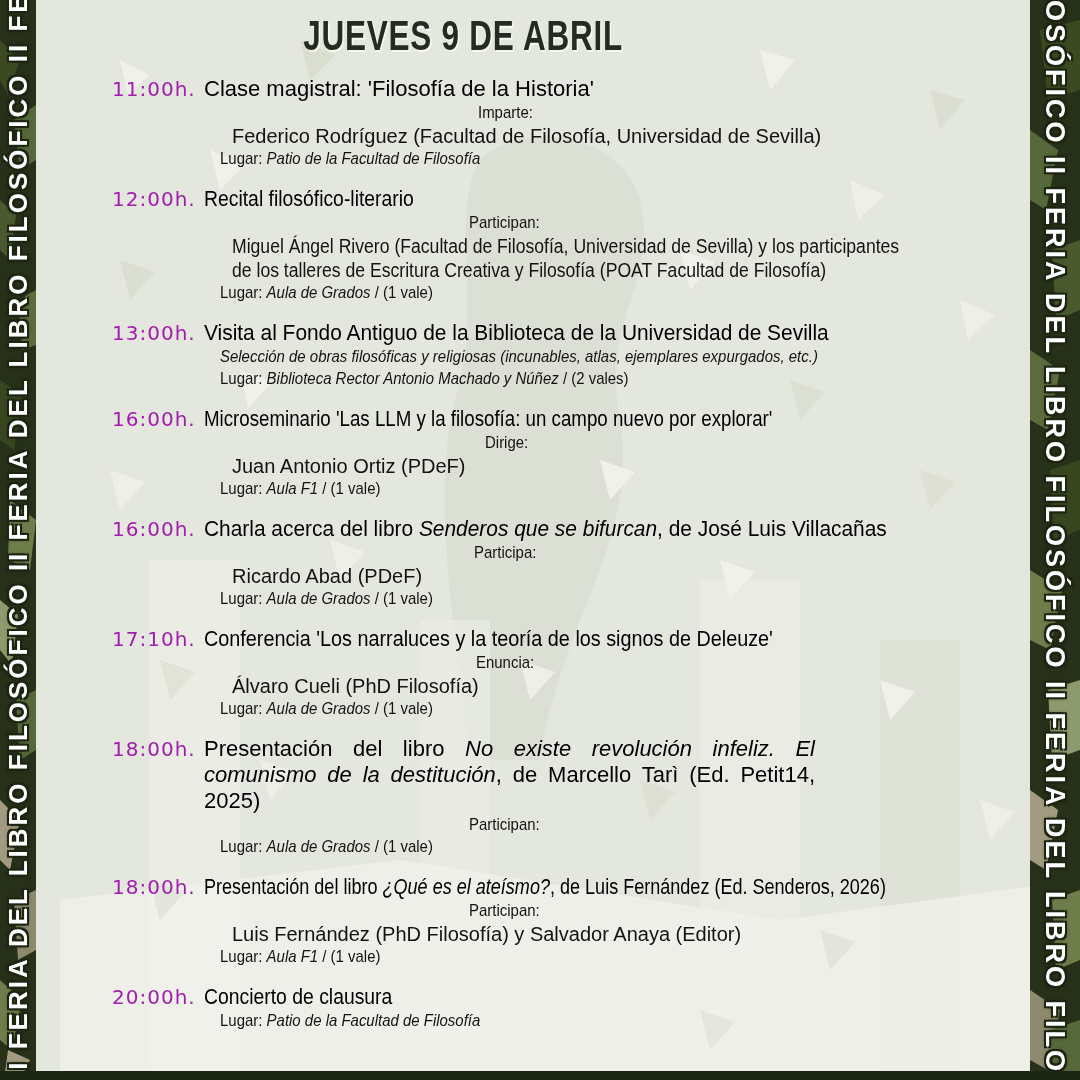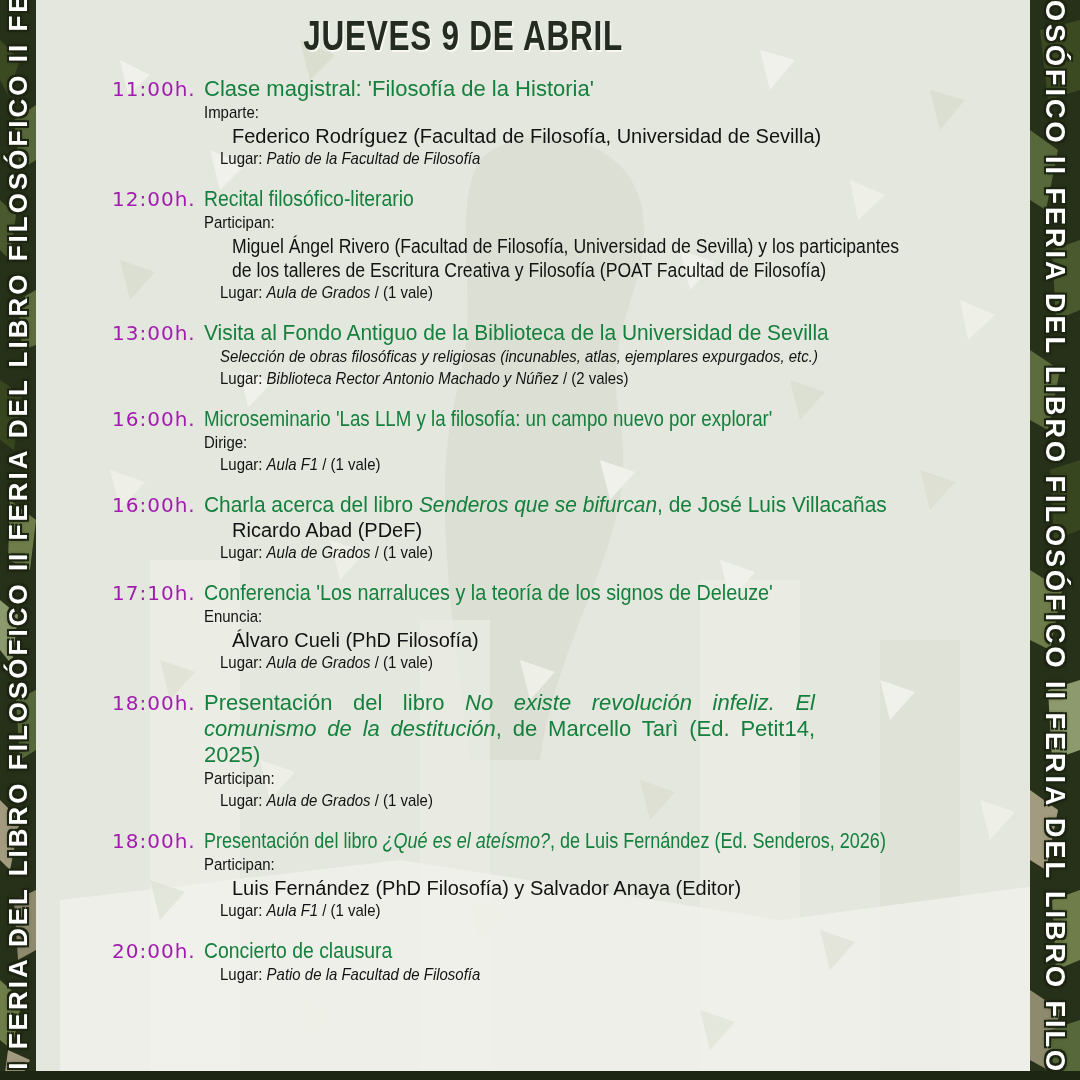--- a/index.html
+++ b/index.html
@@ -29,26 +29,26 @@
   .content{position:absolute; left:0; top:0; width:925px; z-index:1; box-sizing:border-box; padding:12px 110px 0 112px;}
   .day-title{text-align:center; margin:0 0 16px 0; white-space:nowrap;}
   .day-title .cx{
     display:inline-block; transform:scaleX(0.75); transform-origin:50% 50%;
     font-size:42px; font-weight:bold; color:#242c20; letter-spacing:1px;
     text-shadow:2px 2px 0 rgba(250,250,246,0.85);
   }
   .event{display:grid; grid-template-columns:92px 1fr; margin-bottom:16px;}
   .time{font-family:"DejaVu Sans", sans-serif; font-size:20px; line-height:26px; letter-spacing:1px; color:#a21caf;}
   .body{min-width:0;}
-  .title{font-size:22px; line-height:26px; color:#15803d;}
+  .title{font-size:22px; line-height:26px; color:#000000;}
   .title .cx{display:inline-block; transform-origin:0 50%; white-space:nowrap;}
   .title.justified{text-align:justify; text-justify:inter-word;}
   .detail, .label, .lugar{font-size:17px; line-height:22px;}
   .detail{margin-left:16px;font-style:italic;}
-  .label{}
+  .label{text-align:center;}
   .people{font-size:20px; line-height:24px; margin-left:28px;}
   .people .cx{display:inline-block; transform-origin:0 50%; white-space:nowrap;}
   .people.justified{text-align:justify; text-justify:inter-word; margin-right:2px;}
   .lugar{margin-left:16px;}
   .cx88{display:inline-block; transform:scaleX(0.88); transform-origin:0 50%; white-space:nowrap;}
   .lugar i, .title i, .detail i{font-style:italic;}
 </style>
 </head>
 <body>
 
@@ -121,27 +121,29 @@
             <div class="title"><span class="cx" style="transform: scaleX(0.95);"><span>Visita al Fondo Antiguo de la Biblioteca de la Universidad de Sevilla</span></span></div>
             <div class="detail"><span class="cx88">Selección de obras filosóficas y religiosas (incunables, atlas, ejemplares expurgados, etc.)</span></div>
             <div class="lugar"><span class="cx88"><span>Lugar: </span><i>Biblioteca Rector Antonio Machado y Núñez</i><span> / (2 vales)</span></span></div>
           </div>
         </div>
         <div class="event">
           <div class="time">16:00h.</div>
           <div class="body">
             <div class="title"><span class="cx" style="transform: scaleX(0.85);"><span>Microseminario 'Las LLM y la filosofía: un campo nuevo por explorar'</span></span></div>
             <div class="label"><span class="cx88">Dirige:</span></div>
+            <div class="people"><span class="cx" style="transform: scaleX(1);">Juan Antonio Ortiz (PDeF)</span></div>
             <div class="lugar"><span class="cx88"><span>Lugar: </span><i>Aula F1</i><span> / (1 vale)</span></span></div>
           </div>
         </div>
         <div class="event">
           <div class="time">16:00h.</div>
           <div class="body">
             <div class="title"><span class="cx" style="transform: scaleX(0.95);"><span>Charla acerca del libro </span><i>Senderos que se bifurcan</i><span>, de José Luis Villacañas</span></span></div>
+            <div class="label"><span class="cx88">Participa:</span></div>
             <div class="people"><span class="cx" style="transform: scaleX(1);">Ricardo Abad (PDeF)</span></div>
             <div class="lugar"><span class="cx88"><span>Lugar: </span><i>Aula de Grados</i><span> / (1 vale)</span></span></div>
           </div>
         </div>
         <div class="event">
           <div class="time">17:10h.</div>
           <div class="body">
             <div class="title"><span class="cx" style="transform: scaleX(0.9);"><span>Conferencia 'Los narraluces y la teoría de los signos de Deleuze'</span></span></div>
             <div class="label"><span class="cx88">Enuncia:</span></div>
             <div class="people"><span class="cx" style="transform: scaleX(1);">Álvaro Cueli (PhD Filosofía)</span></div>

